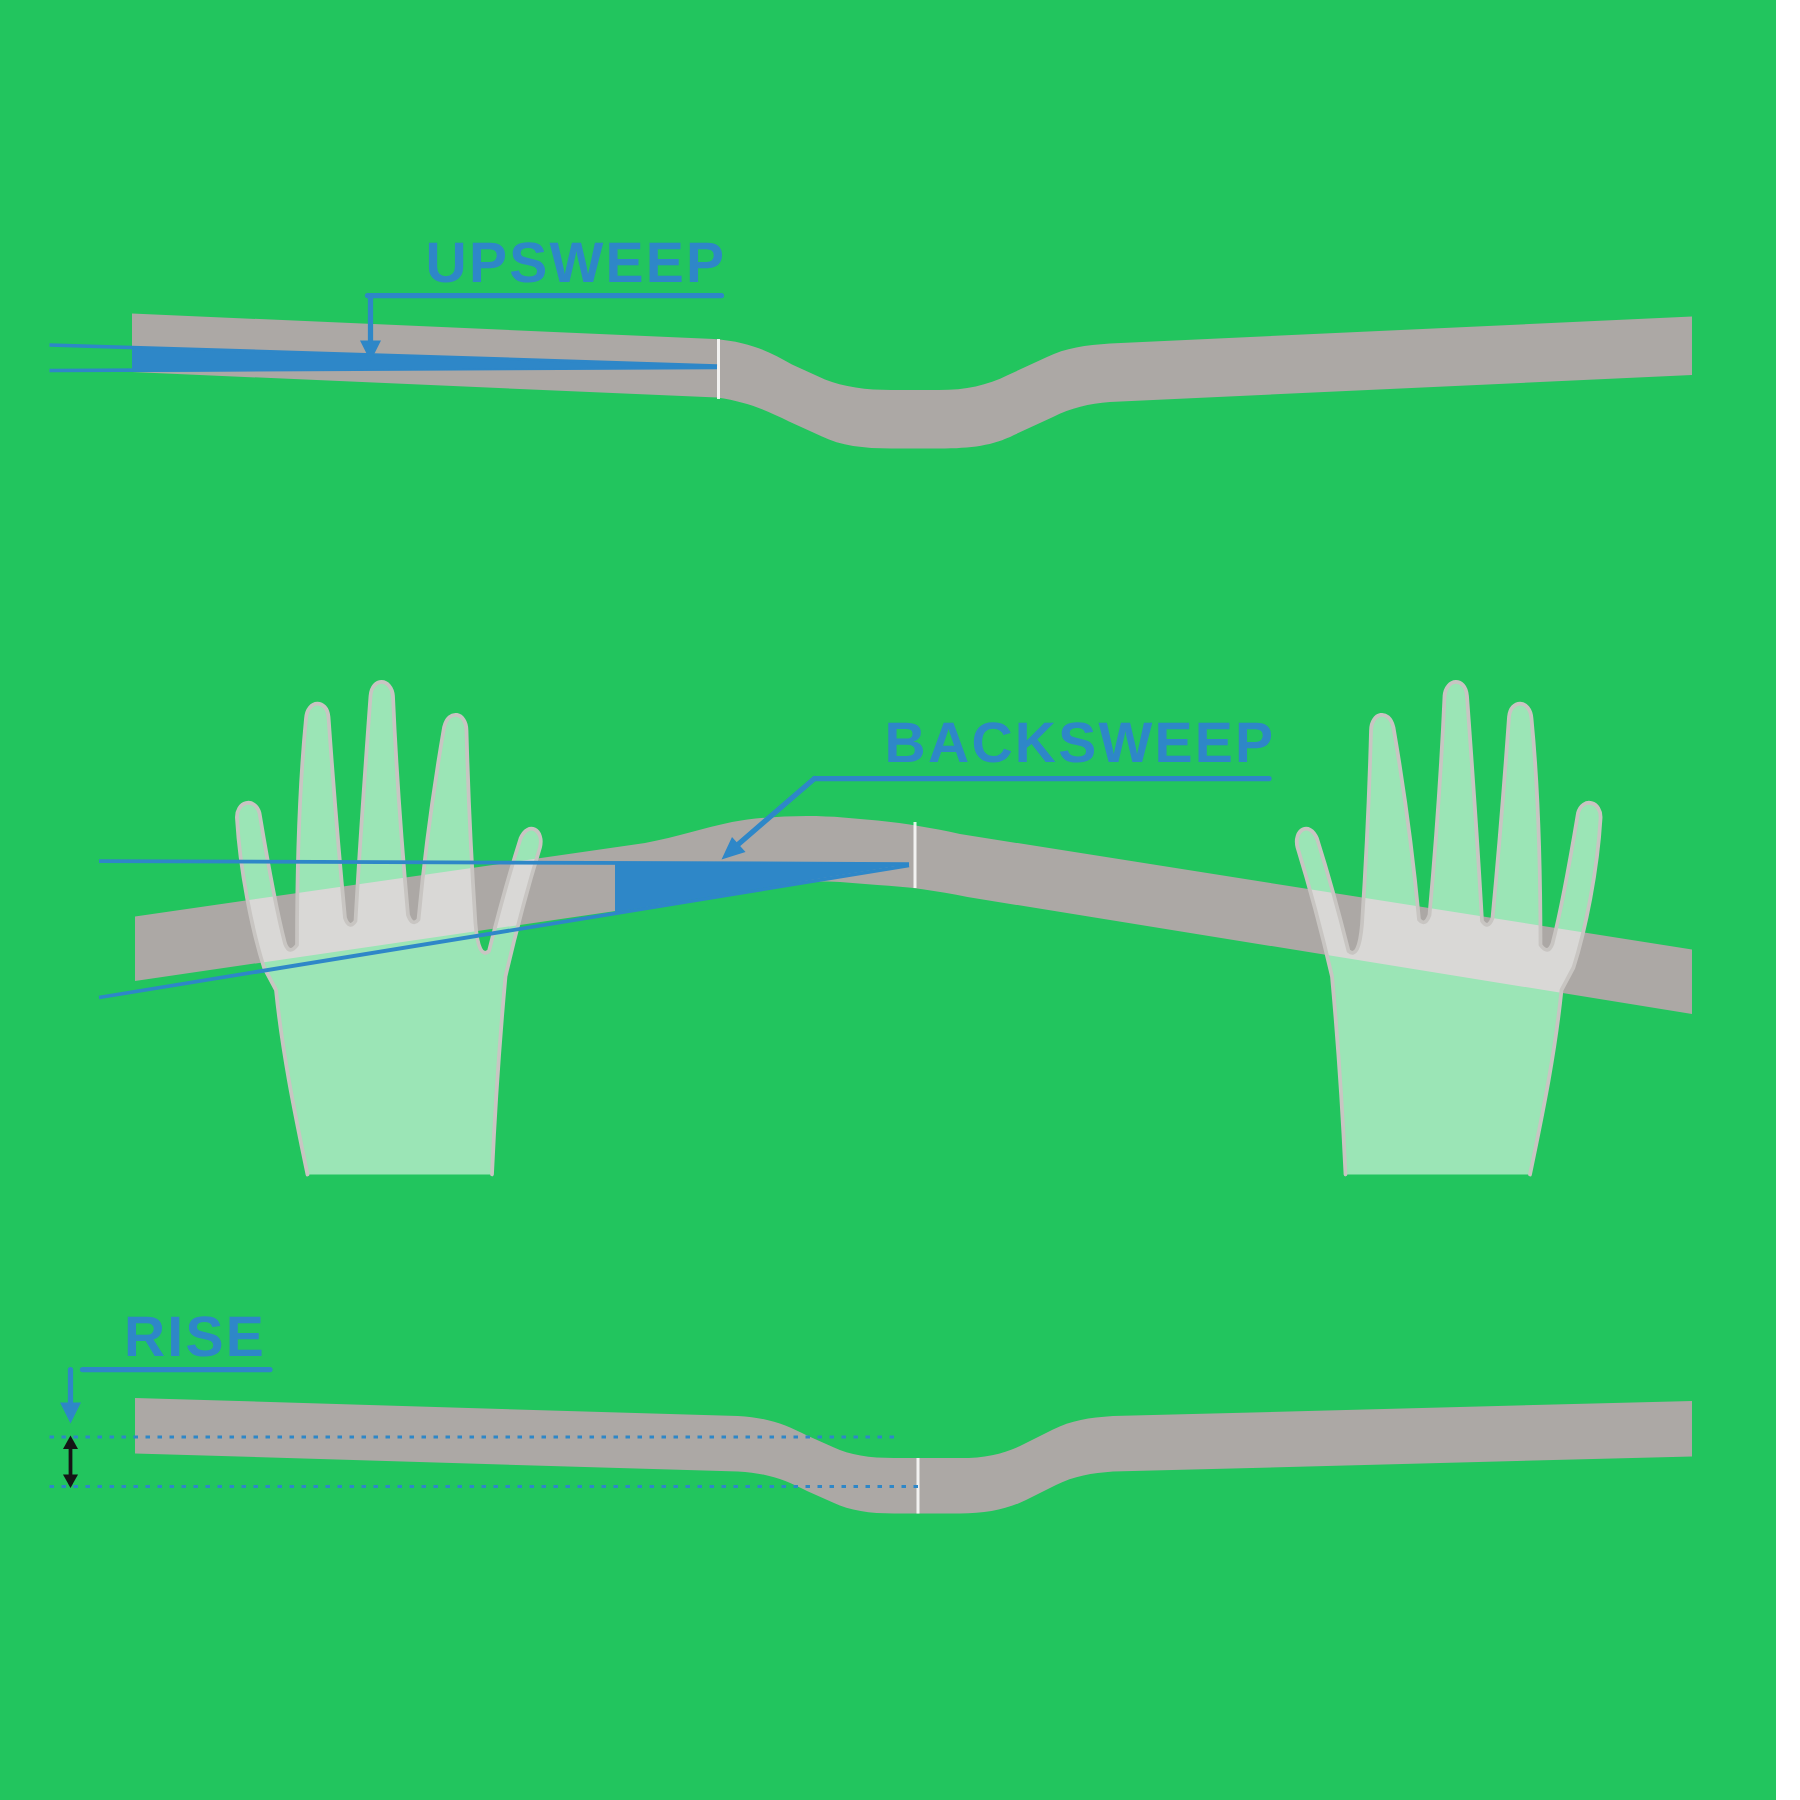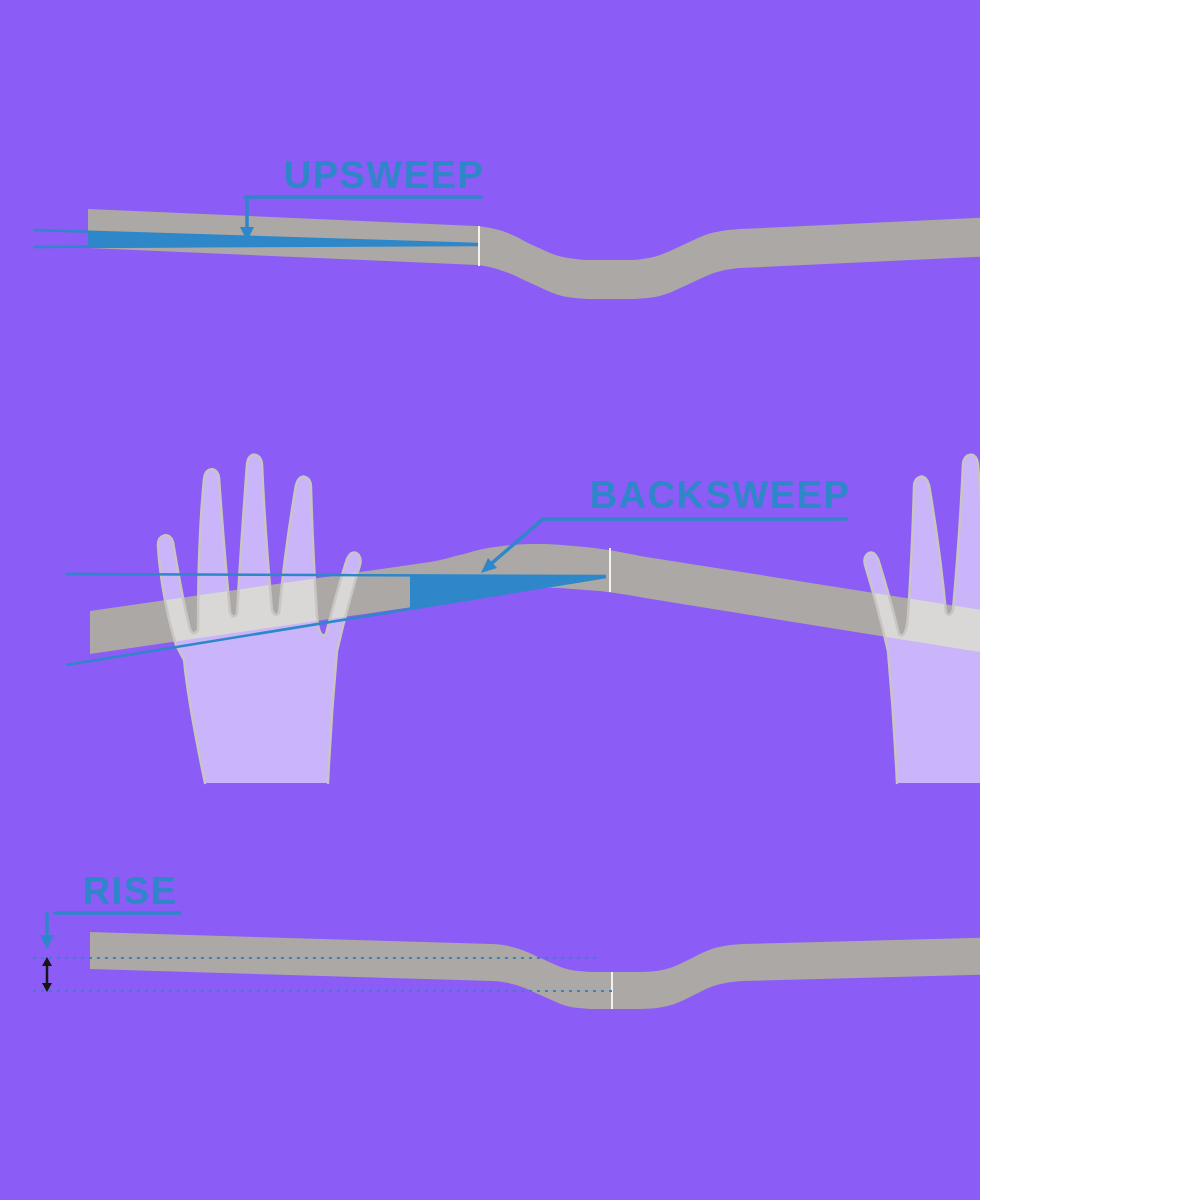--- a/index.html
+++ b/index.html
@@ -1,19 +1,19 @@
 <!DOCTYPE html>
 <html><head>
 <meta charset="utf-8">
 <style>
   html,body{margin:0;padding:0;background:#ffffff;}
   .canvas{
     position:relative;
-    width:980px;height:1200px;
-    background:#8b5cf6;
+    width:1184px;height:1200px;
+    background:#22c55e;
     font-family:"Liberation Sans", sans-serif;
     overflow:hidden;
   }
   svg{display:block;}
   .label{
     font-family:"Liberation Sans", sans-serif;
     font-weight:700;
     font-size:38px;
     letter-spacing:1.5px;
   }

